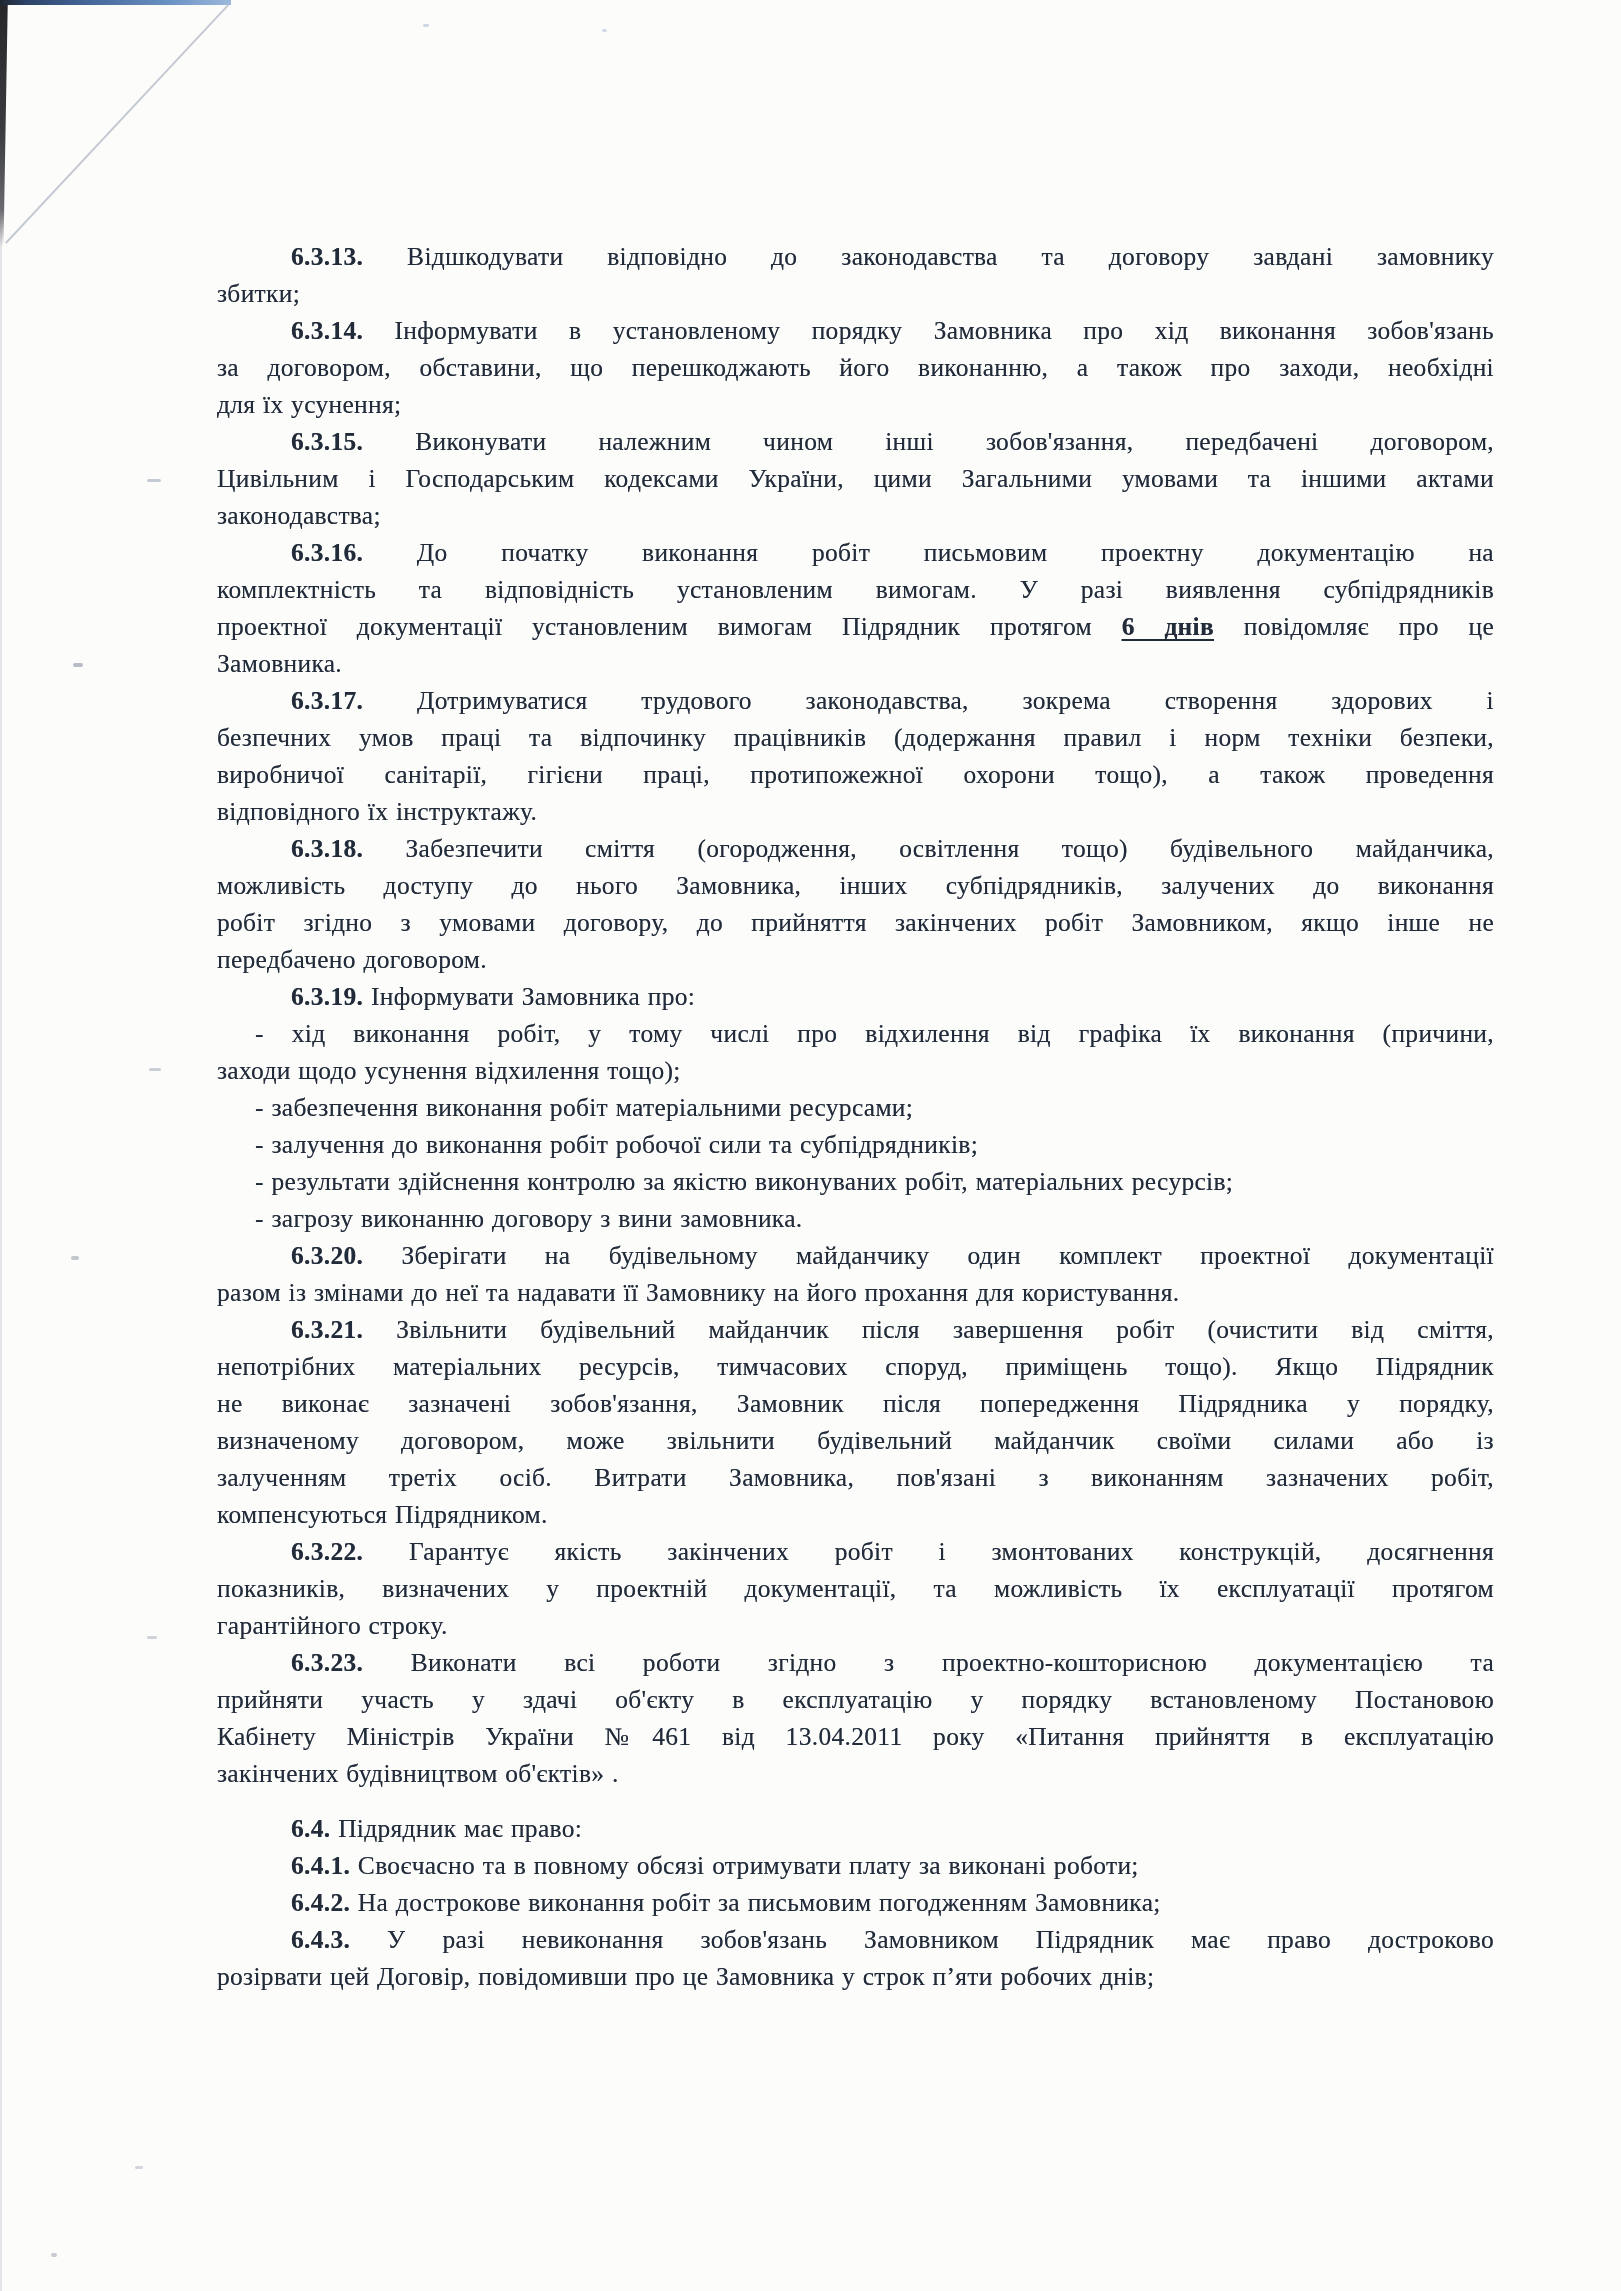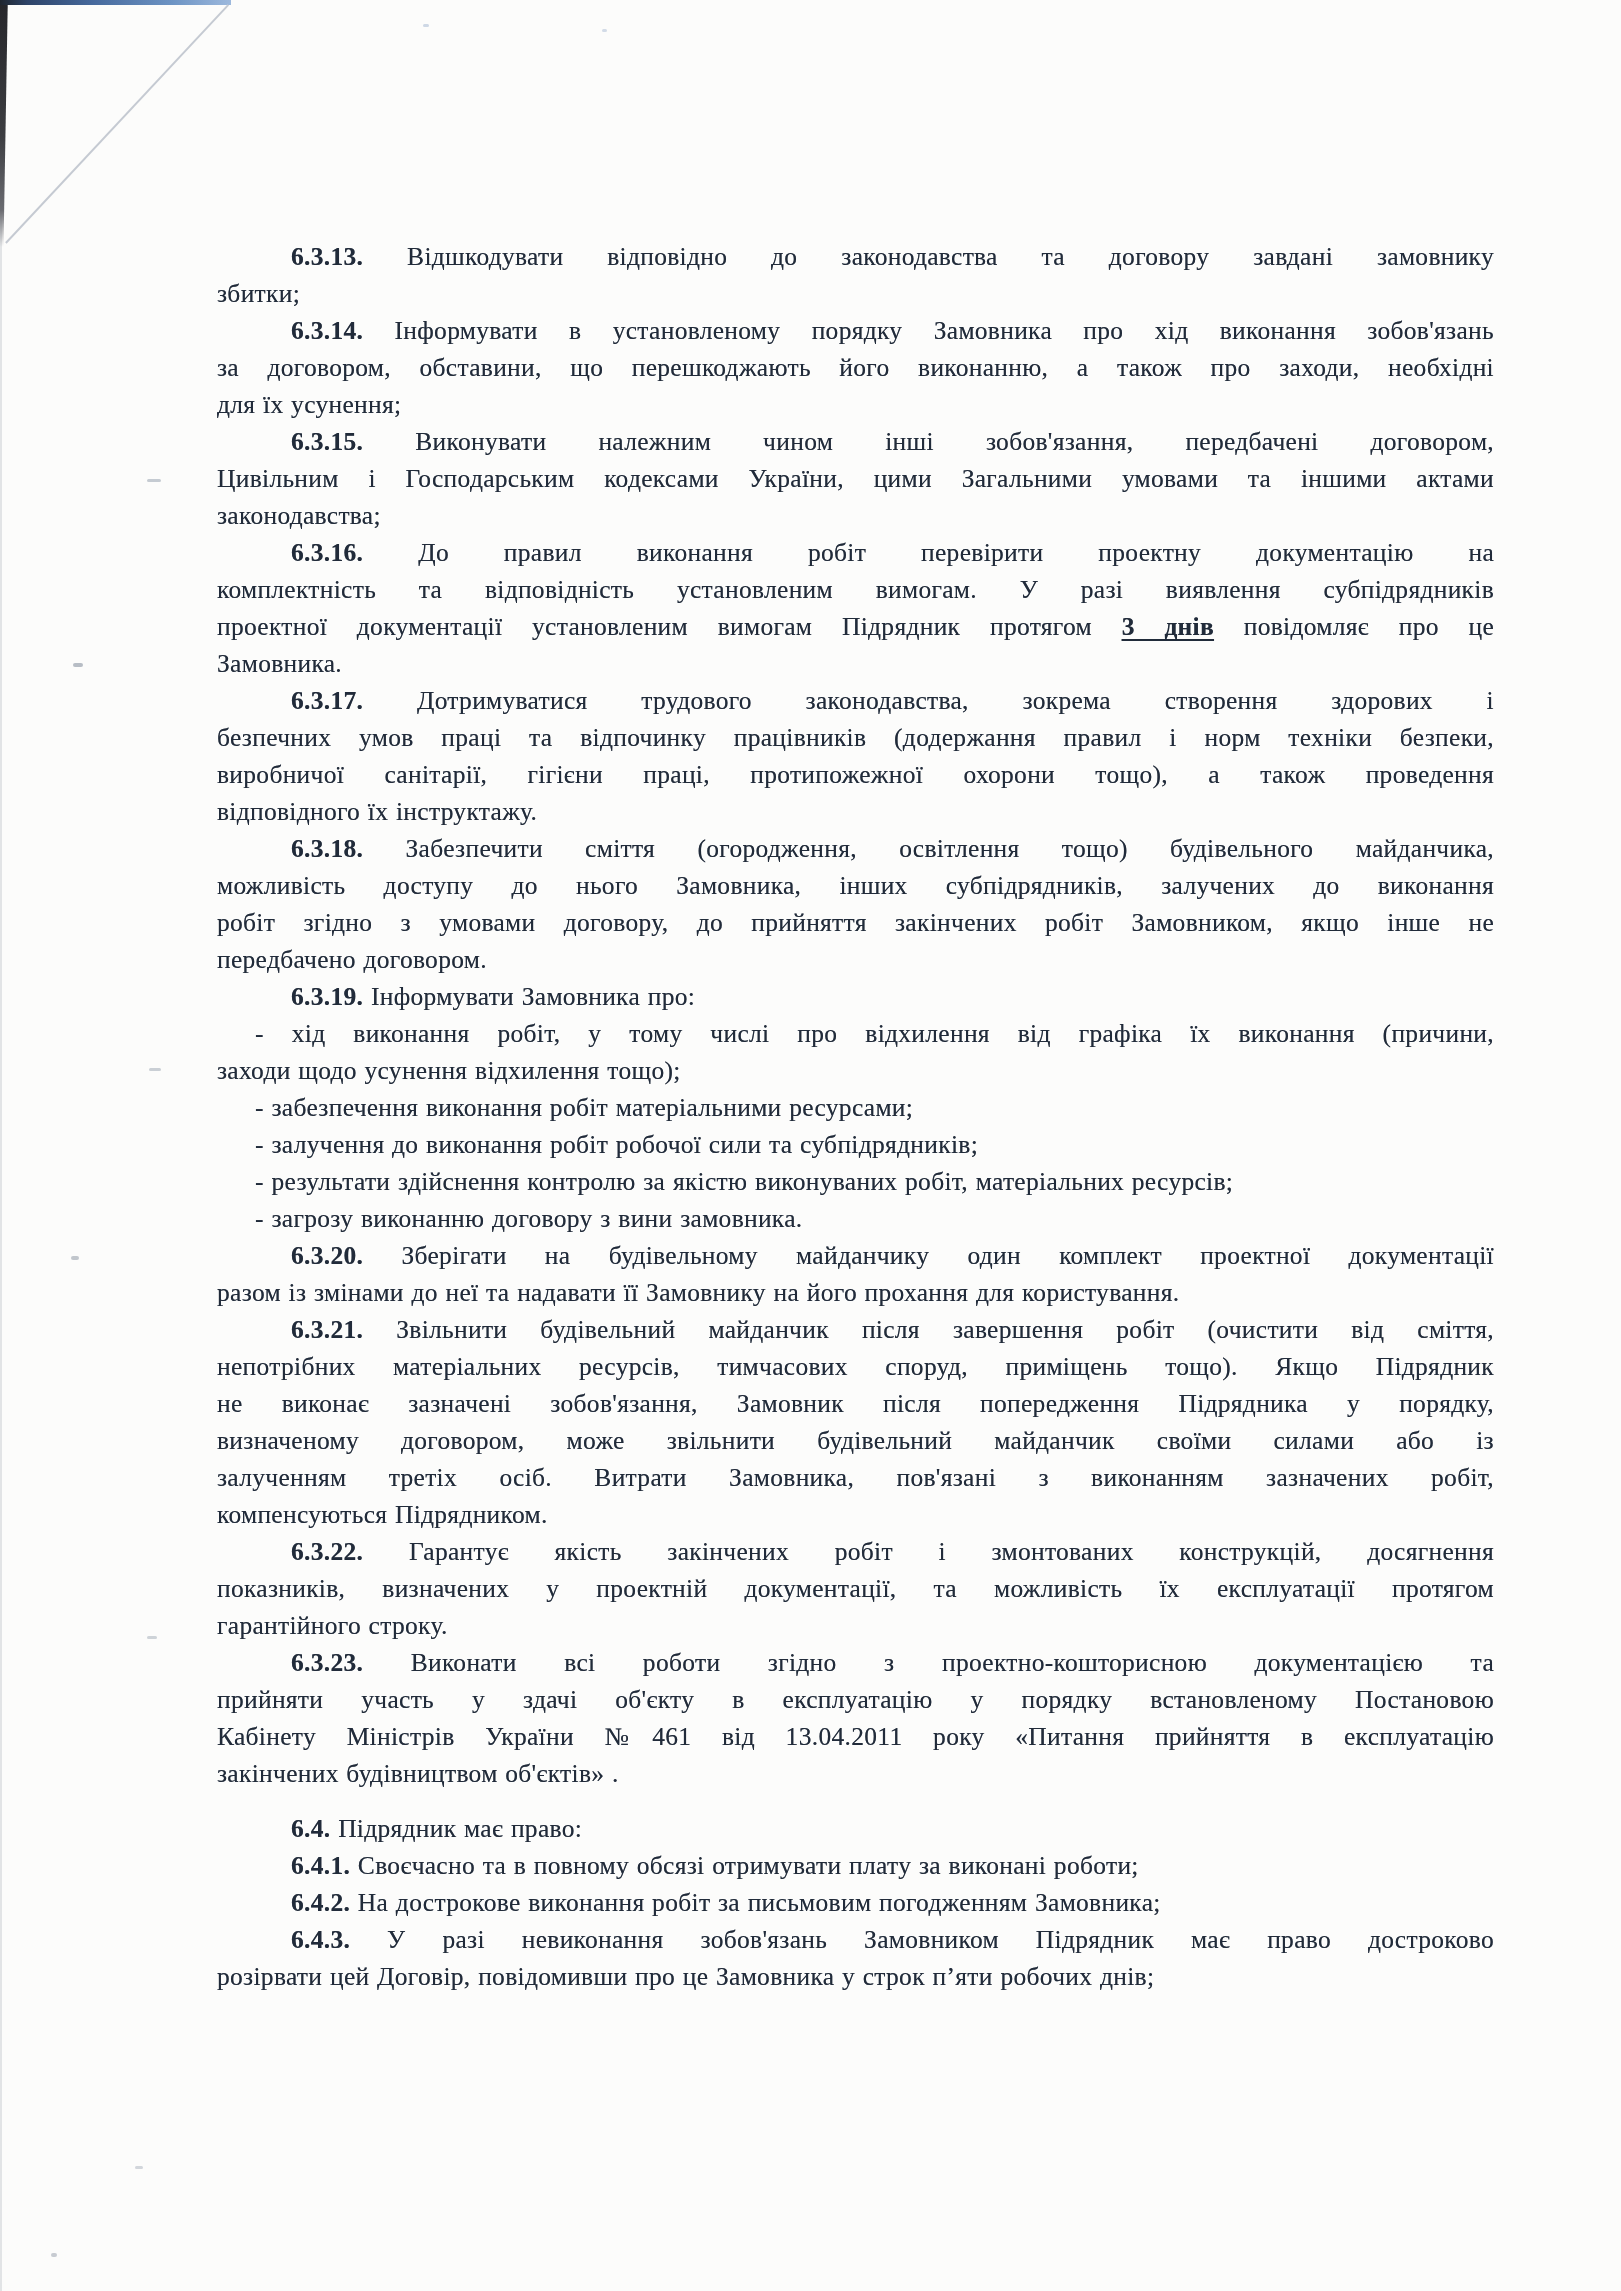--- a/index.html
+++ b/index.html
@@ -77,23 +77,23 @@
         <div class="line ind jfull"><span class="n">6.3.14.</span><span> Інформувати в установленому порядку Замовника про хід виконання зобов'язань</span></div>
         <div class="line jfull"><span>за договором, обставини, що перешкоджають його виконанню, а також про заходи, необхідні</span></div>
         <div class="line"><span>для їх усунення;</span></div>
       </div>
       <div class="pblock">
         <div class="line ind jfull"><span class="n">6.3.15.</span><span> Виконувати належним чином інші зобов'язання, передбачені договором,</span></div>
         <div class="line jfull"><span>Цивільним і Господарським кодексами України, цими Загальними умовами та іншими актами</span></div>
         <div class="line"><span>законодавства;</span></div>
       </div>
       <div class="pblock">
-        <div class="line ind jfull"><span class="n">6.3.16.</span><span> До правил виконання робіт перевірити проектну документацію на</span></div>
+        <div class="line ind jfull"><span class="n">6.3.16.</span><span> До початку виконання робіт письмовим проектну документацію на</span></div>
         <div class="line jfull"><span>комплектність та відповідність установленим вимогам. У разі виявлення субпідрядників</span></div>
-        <div class="line jfull"><span>проектної документації установленим вимогам Підрядник протягом </span><span class="bu">3 днів</span><span> повідомляє про це</span></div>
+        <div class="line jfull"><span>проектної документації установленим вимогам Підрядник протягом </span><span class="bu">6 днів</span><span> повідомляє про це</span></div>
         <div class="line"><span>Замовника.</span></div>
       </div>
       <div class="pblock">
         <div class="line ind jfull"><span class="n">6.3.17.</span><span> Дотримуватися трудового законодавства, зокрема створення здорових і</span></div>
         <div class="line jfull"><span>безпечних умов праці та відпочинку працівників (додержання правил і норм техніки безпеки,</span></div>
         <div class="line jfull"><span>виробничої санітарії, гігієни праці, протипожежної охорони тощо), а також проведення</span></div>
         <div class="line"><span>відповідного їх інструктажу.</span></div>
       </div>
       <div class="pblock">
         <div class="line ind jfull"><span class="n">6.3.18.</span><span> Забезпечити сміття (огородження, освітлення тощо) будівельного майданчика,</span></div>

